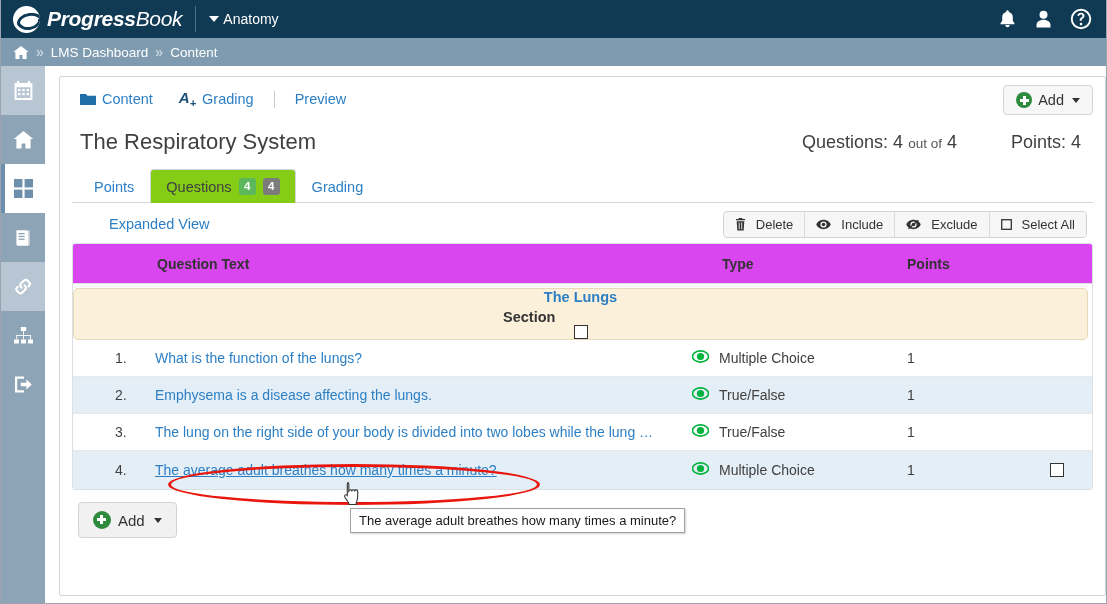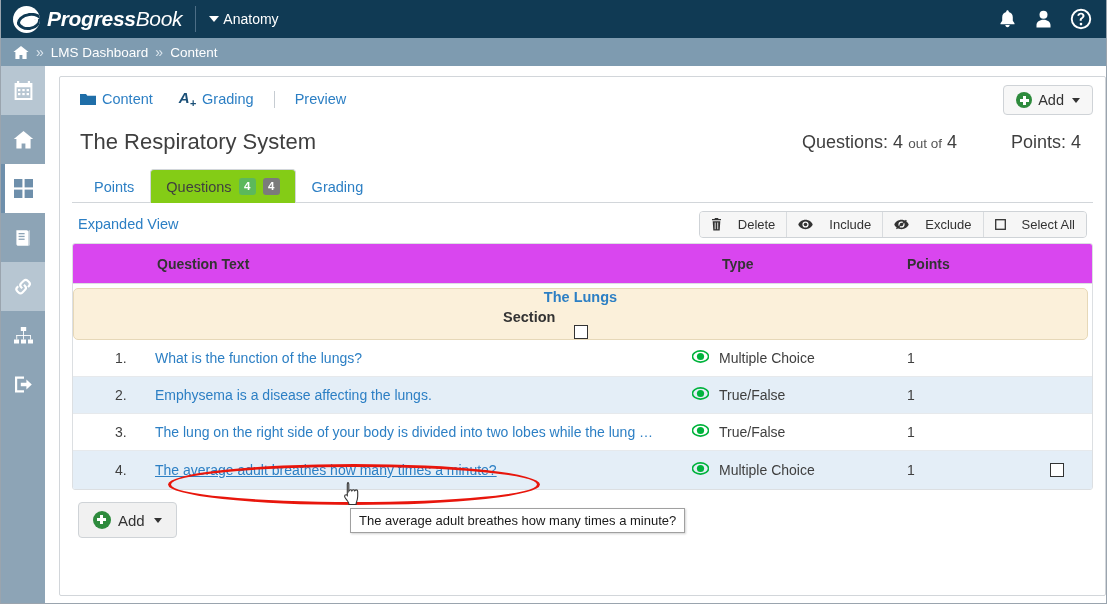--- a/index.html
+++ b/index.html
@@ -164,30 +164,30 @@
     border-color: #d2d6da; border-radius: 4px 4px 0 0;
   }
   .badge {
     display:inline-block; min-width: 17px; height:17px; line-height:17px;
     border-radius: 3px; color:#fff; font-size: 11.5px; text-align:center;
     padding: 0 4px; font-weight: bold;
   }
   .badge.green { background: #5cb85c; }
   .badge.gray  { background: #7b7b7b; }
 
-  .expanded-row { padding: 12px 6px 8px 6px; position: relative; height: 40px; }
+  .expanded-row { padding: 12px 6px 8px 6px; position: relative; height: 40px; margin-left: 31px; }
   .expanded-link { color:#2c7fc4; font-size:14.5px; cursor:pointer; }
 
   .btngroup {
     position: absolute; right: 6px; top: 8px; display: flex;
     border: 1px solid #cfd3d7; border-radius: 4px; overflow: hidden;
     background: #f6f6f6;
   }
   .gbtn {
-    display:flex; align-items:center; gap:16px;
+    display:flex; align-items:center; gap:10px;
     padding: 5px 11px; font-size: 13px; color:#333; cursor:pointer;
     border-right: 1px solid #d9dcdf; background:#f6f6f6; white-space:nowrap;
   }
   .gbtn:last-child { border-right: none; }
   .gbtn svg { display:block; }
 
   
   .table { width: 100%; border: 1px solid #dcdfe2; border-radius: 3px; overflow: hidden; }
   .thead {
     display:flex; align-items:center; height: 40px;

